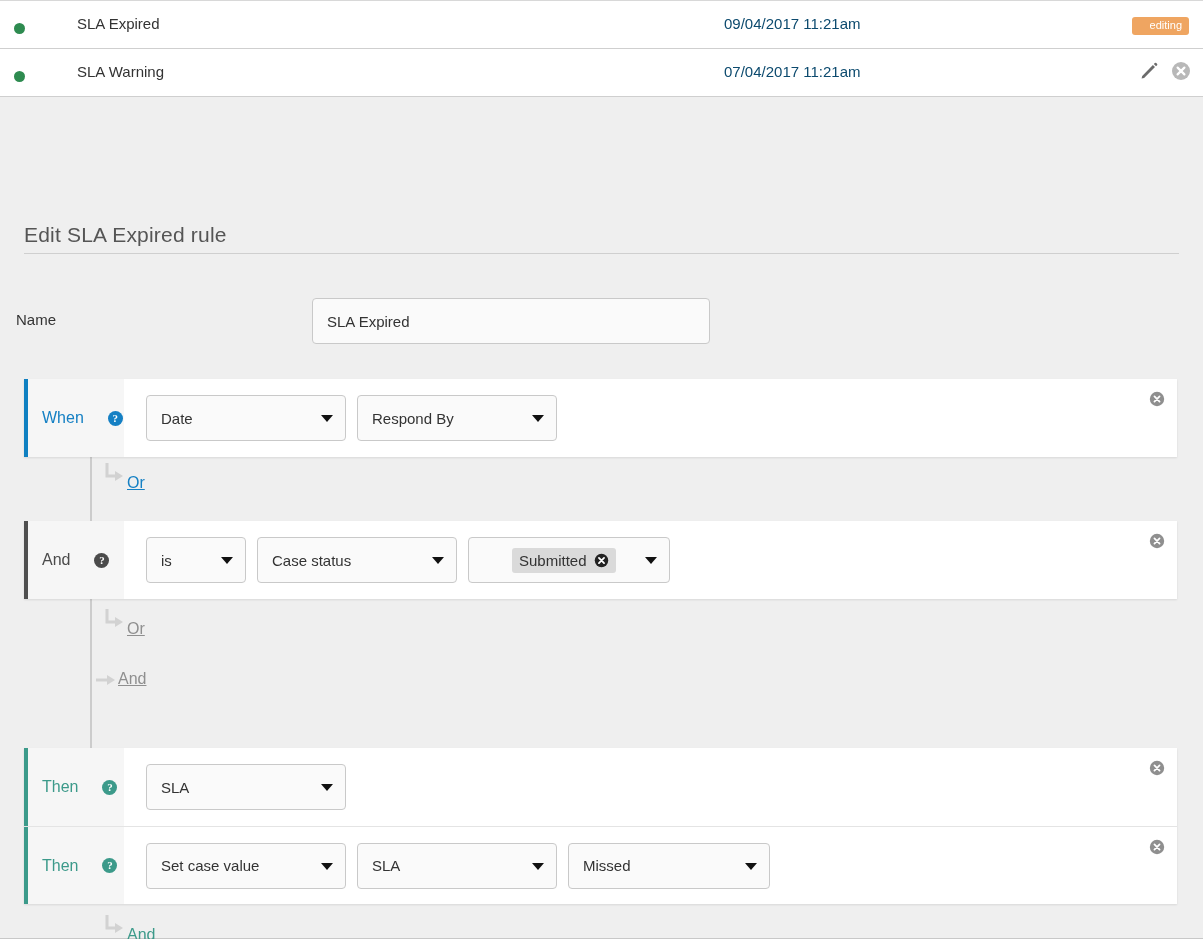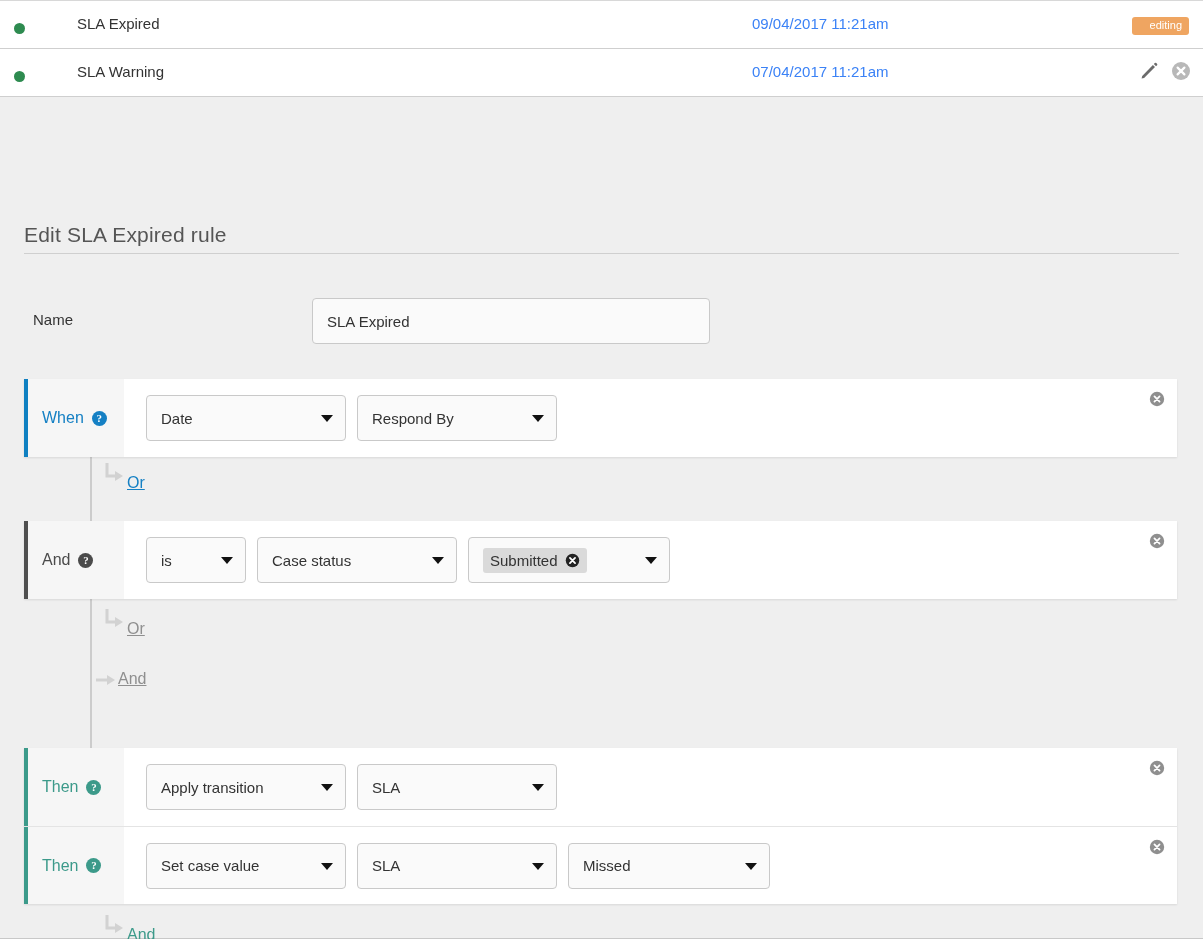--- a/index.html
+++ b/index.html
@@ -39,24 +39,24 @@
   }
   .list-name {
     position: absolute;
     left: 77px;
     top: 14px;
     font-size: 15px;
     color: #333333;
   }
   .list-date {
     position: absolute;
-    left: 752px;
+    left: 724px;
     top: 14px;
     font-size: 15px;
-    color: #3b82f6;
+    color: #0c4a6e;
   }
   .badge-editing {
     position: absolute;
     right: 14px;
     top: 16px;
     background: #efa561;
     color: #ffffff;
     font-size: 11px;
     line-height: 15px;
     padding: 1px 7px 2px 18px;
@@ -101,21 +101,21 @@
     width: 1155px;
     height: 1px;
     background: #cfcfcf;
   }
 
   .field-label {
     position: absolute;
     font-size: 15px;
     color: #333333;
   }
-  .name-label { left: 33px; top: 214px; }
+  .name-label { left: 16px; top: 214px; }
 
   .text-input {
     position: absolute;
     left: 312px;
     top: 201px;
     width: 398px;
     height: 46px;
     box-sizing: border-box;
     background: #fafafa;
     border: 1px solid #c9c9c9;
@@ -146,21 +146,21 @@
   .rule-row + .rule-row { border-top: 1px solid #e4e4e4; }
 
   .rule-label {
     width: 100px;
     height: 100%;
     box-sizing: border-box;
     background: #f6f6f6;
     border-left: 4px solid #999999;
     display: flex;
     align-items: center;
-    gap: 8px;
+    gap: 24px;
     padding-left: 14px;
     font-size: 16px;
   }
   .rule-block.when .rule-label { border-left-color: #0f80c1; color: #1580c4; }
   .rule-block.and  .rule-label { border-left-color: #4f4f4f; color: #4b4b4b; }
   .rule-block.then .rule-label { border-left-color: #3c9a8a; color: #3c9a8a; }
 
   .help-dot {
     width: 15px;
     height: 15px;
@@ -216,20 +216,21 @@
 
   .chip {
     display: inline-flex;
     align-items: center;
     gap: 7px;
     background: #dadada;
     border-radius: 3px;
     padding: 4px 7px;
     font-size: 15px;
     color: #333333;
+    margin-left: 29px;
   }
   .chip-x {
     width: 15px;
     height: 15px;
     display: block;
   }
 
   .row-remove {
     position: absolute;
     right: 12px;
@@ -386,24 +387,20 @@
   <span class="conn-link link-gray" style="left:118px; top:573px;">And</span>
 
   <div class="rule-block then" style="top:651px;">
     <div class="rule-row">
       <div class="rule-label">
         <span>Then</span>
         <span class="help-dot">?</span>
       </div>
       <div class="selects">
         <div class="select w-200">
-          <span>Apply transition</span>
-          <span class="caret"></span>
-        </div>
-        <div class="select w-200">
           <span>SLA</span>
           <span class="caret"></span>
         </div>
       </div>
       <span class="row-remove">
         <svg width="16" height="16" viewBox="0 0 20 20">
           <circle cx="10" cy="10" r="9" fill="#8f8f8f"></circle>
           <path d="M6.8 6.8 L13.2 13.2 M13.2 6.8 L6.8 13.2" stroke="#ffffff" stroke-width="2.2" stroke-linecap="round"></path>
         </svg>
       </span>

